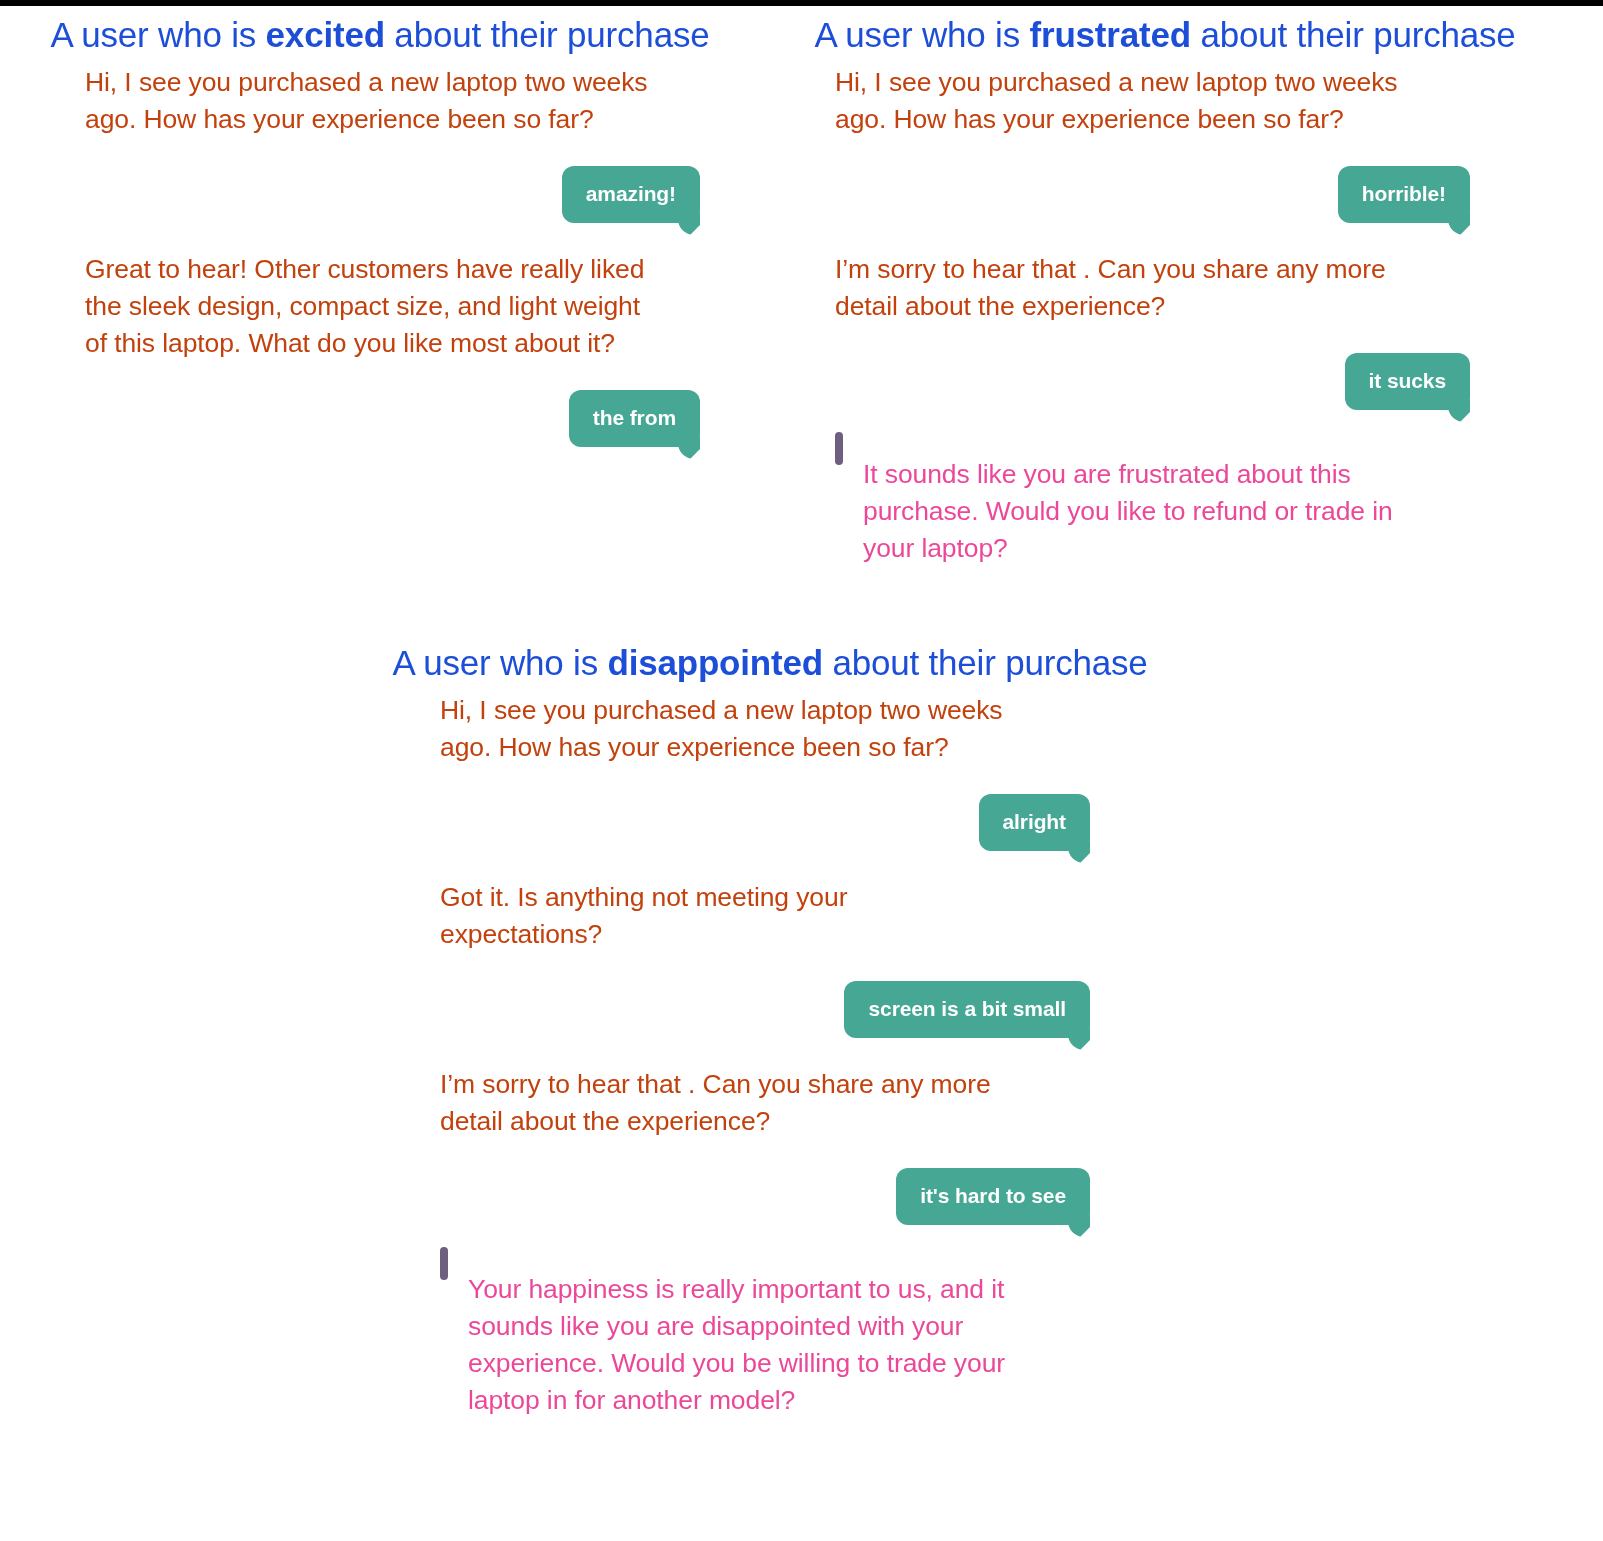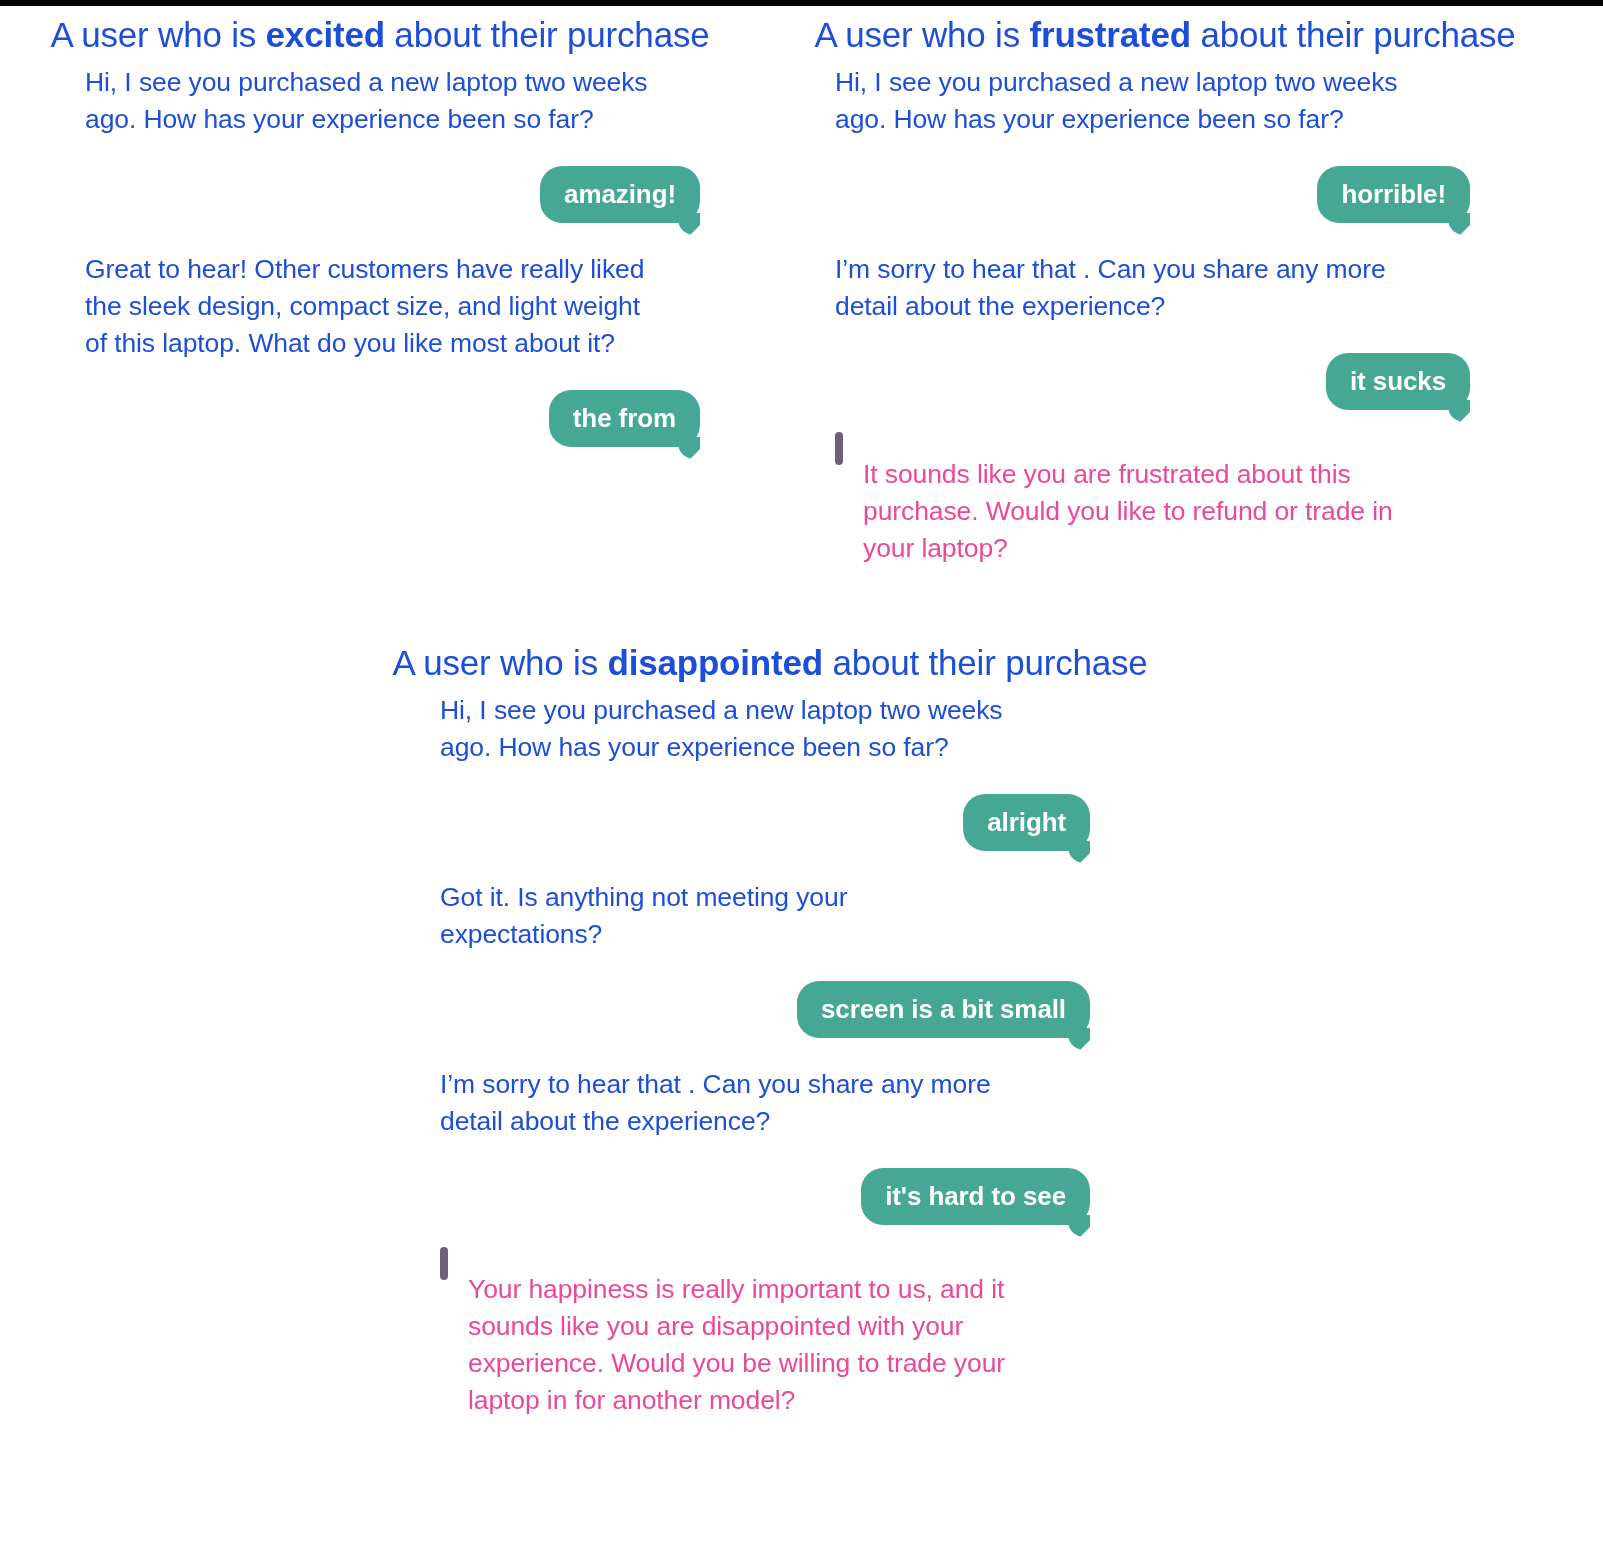--- a/index.html
+++ b/index.html
@@ -54,47 +54,47 @@
   .row.user { justify-content: flex-end; }
 
   .bot-msg {
     display: flex;
     align-items: flex-start;
     max-width: 575px;
   }
   .bot-text {
     font-size: 26.5px;
     line-height: 37px;
-    color: #1d4ed8;
+    color: #c2410c;
     font-weight: 400;
     letter-spacing: -0.1px;
   }
   .bot-msg.final .bot-text {
     color: #ec4899;
     margin-top: 28px;
   }
   .accent-bar {
     flex: 0 0 auto;
     width: 8px;
     height: 33px;
     border-radius: 4px;
     background: #6d5f7d;
     margin: 4px 20px 0 0;
   }
 
   .bubble {
     position: relative;
     background: #45a794;
     color: #ffffff;
-    font-size: 26px;
+    font-size: 21px;
     font-weight: 700;
     line-height: 30px;
     letter-spacing: -0.1px;
     padding: 13px 24px 14px 24px;
-    border-radius: 22px;
+    border-radius: 12px;
     white-space: nowrap;
   }
   
   .bubble::after {
     content: "";
     position: absolute;
     right: 0;
     bottom: -12px;
     width: 22px;
     height: 22px;

